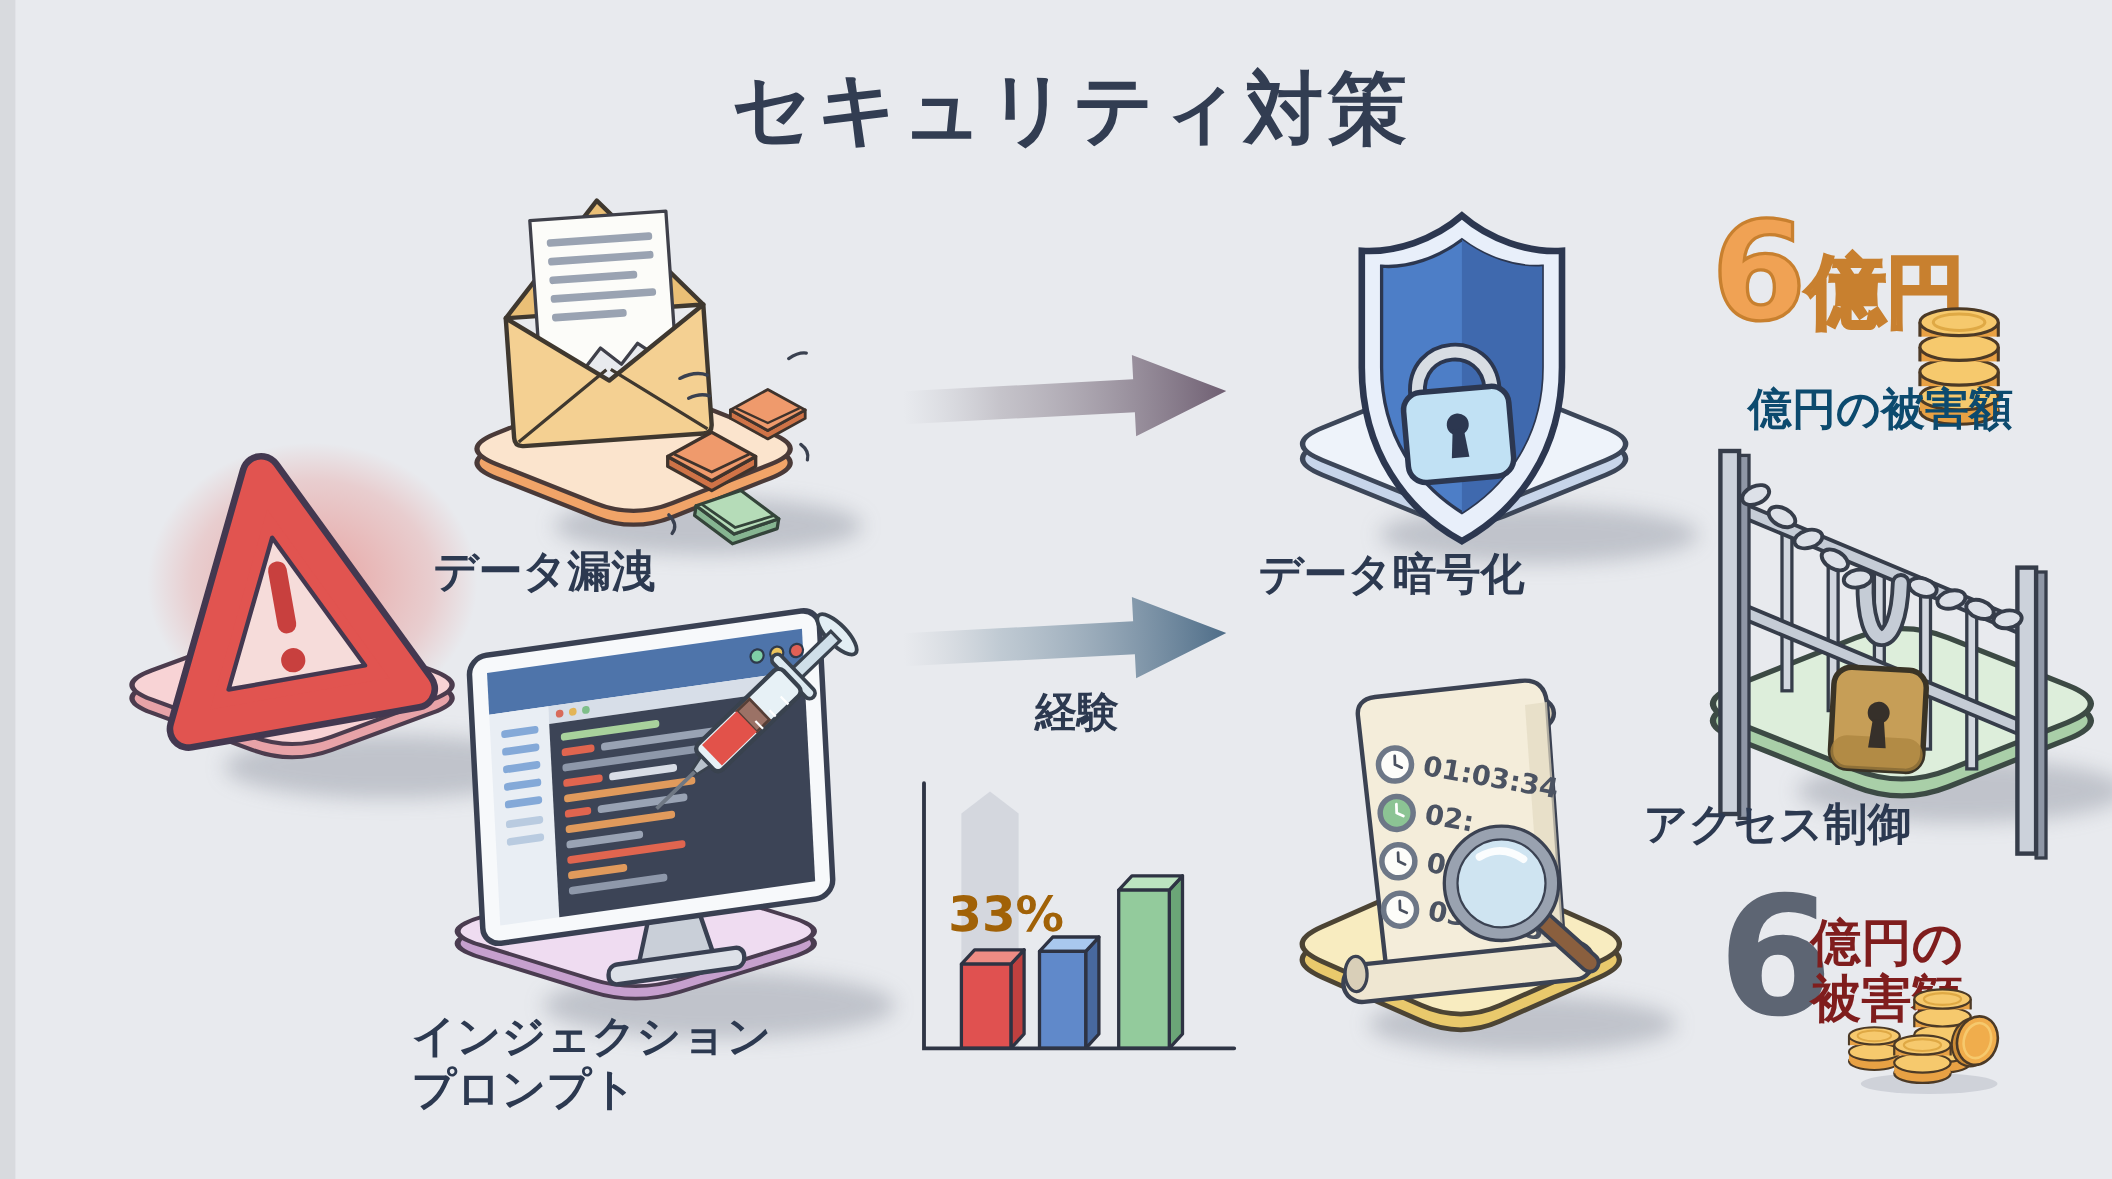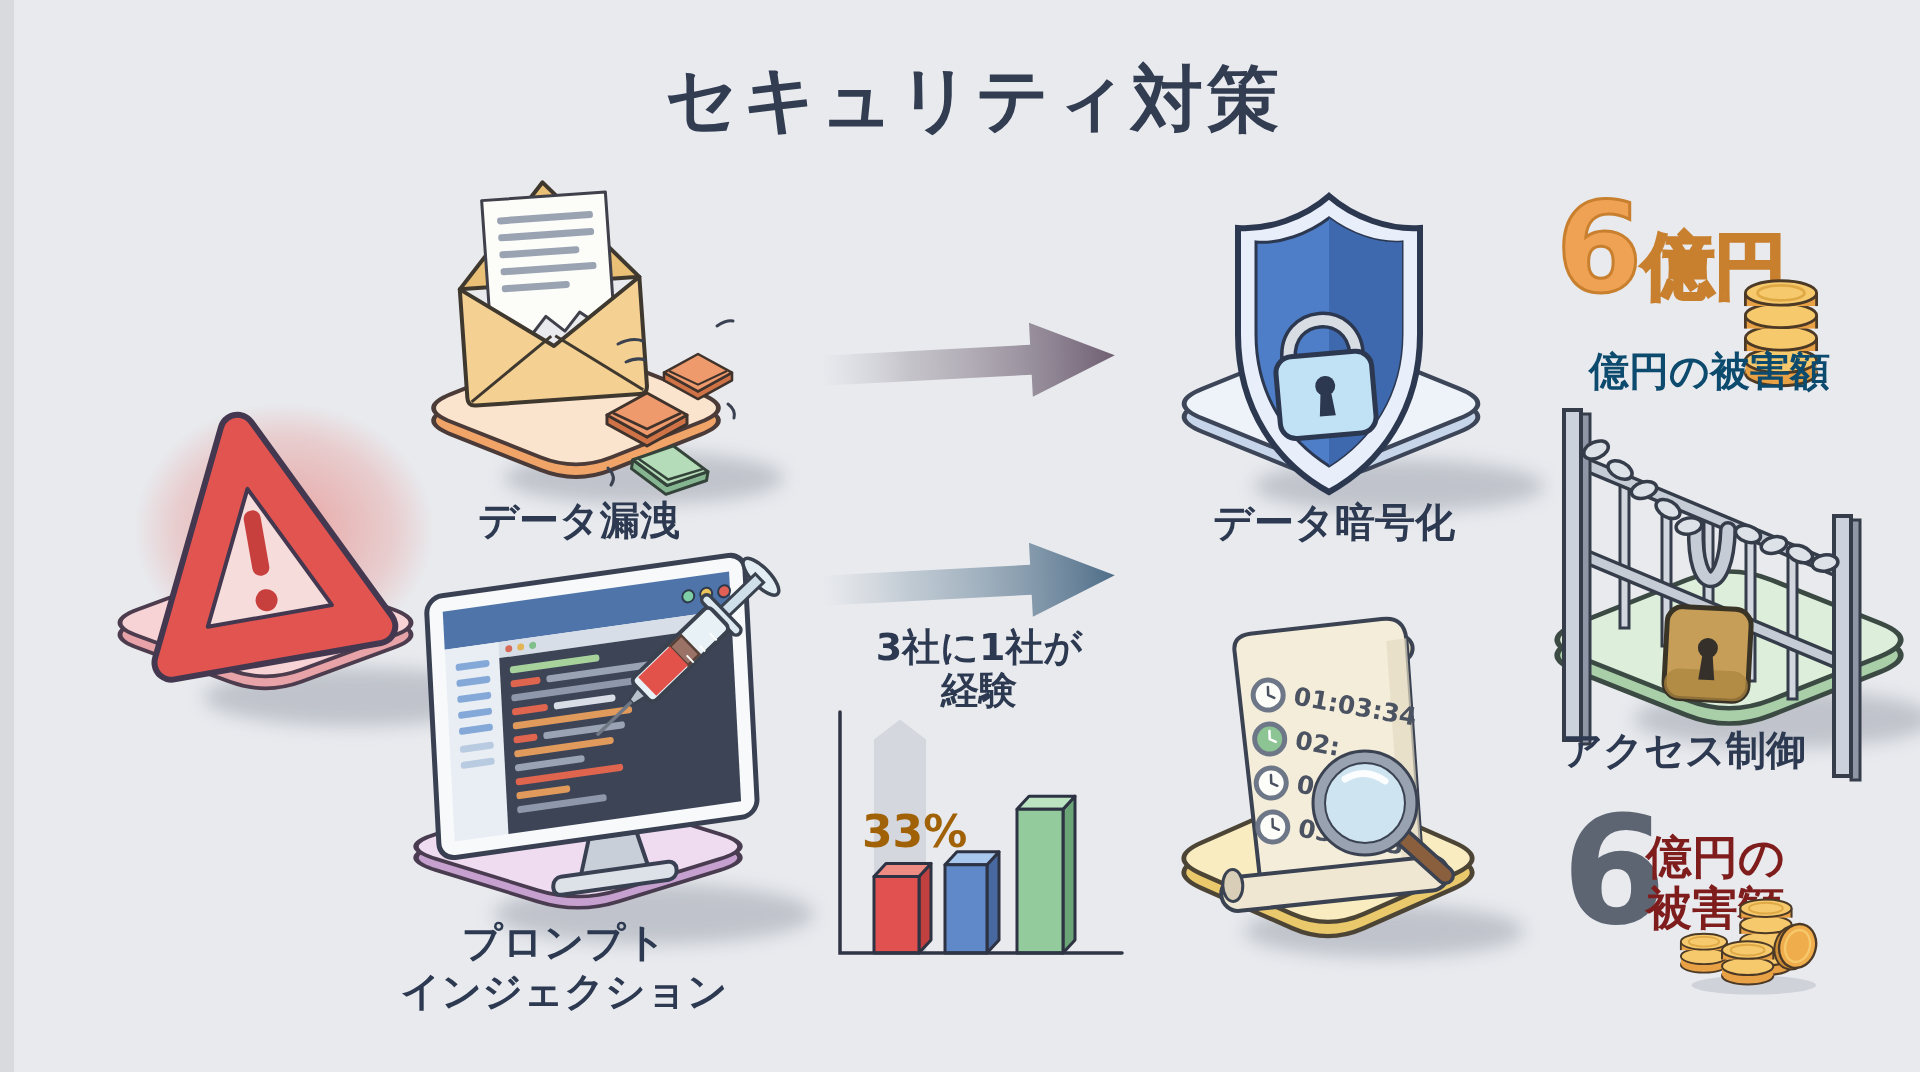--- a/index.html
+++ b/index.html
@@ -1,21 +1,21 @@
 <!DOCTYPE html>
 <html><head>
 <meta charset="utf-8">
 <style>
   html,body{margin:0;padding:0;background:#d8dade;}
   .stage{position:relative;width:1920px;height:1072px;background:#e8eaee;overflow:hidden;
          font-family:"DejaVu Sans","Liberation Sans",sans-serif;color:#2d3a50;margin-left:14px;}
   .abs{position:absolute;}
   .title{position:absolute;left:0;top:52px;width:1920px;text-align:center;
          font-size:72px;font-weight:800;color:#323d52;letter-spacing:4px;}
-  .lbl{position:absolute;text-align:center;font-size:40px;font-weight:700;color:#2c3950;line-height:1.22;}
+  .lbl{position:absolute;font-size:40px;font-weight:700;color:#2c3950;line-height:1.22;}
   .platform{position:absolute;overflow:visible;}
   .pshadow{position:absolute;border-radius:50%;background:rgba(100,106,124,.30);filter:blur(9px);}
   .glow{position:absolute;border-radius:50%;
         background:radial-gradient(closest-side,rgba(232,76,66,.45),rgba(232,76,66,.18) 55%,rgba(232,76,66,0) 75%);}
   svg{overflow:visible;}
   .illus{position:absolute;}
   .chart-title{position:absolute;text-align:center;font-size:38px;font-weight:800;color:#2c3950;line-height:1.12;}
   .pct{position:absolute;font-size:44px;font-weight:800;color:#a16207;}
   .amount{position:absolute;font-weight:800;color:#f0a254;-webkit-text-stroke:3px #c8802f;white-space:nowrap;}
   .amount .n6{font-size:124px;line-height:1;}
@@ -163,33 +163,32 @@
       <g stroke="#ffffff" stroke-width="2">
           <line x1="15" y1="8" x2="5" y2="8"></line>
           <line x1="15" y1="24" x2="7" y2="24"></line>
           <line x1="15" y1="40" x2="5" y2="40"></line>
         </g>
       <polygon points="-6,98 6,98 3,112 -3,112" fill="#b8c2cc" stroke="#39424e" stroke-width="2.5"></polygon>
       <line x1="0" y1="112" x2="0" y2="160" stroke="#6f7884" stroke-width="3.5"></line>
     </g>
   </svg>
   <div class="lbl" style="left:360px;top:918px;width:380px">
+    <div>インジェクション</div>
     <div>プロンプト</div>
-    <div>インジェクション</div>
   </div>
 
   <svg class="illus" style="left:805px;top:320px;transform:rotate(-3deg)" width="300" height="86" viewBox="0 0 300 86">
     <polygon points="2,28 212,28 212,6 296,43 212,80 212,58 2,58" fill="url(#arrGrad1)"></polygon>
   </svg>
   <svg class="illus" style="left:805px;top:540px;transform:rotate(-3deg)" width="300" height="86" viewBox="0 0 300 86">
     <polygon points="2,28 212,28 212,6 296,43 212,80 212,58 2,58" fill="url(#arrGrad2)"></polygon>
   </svg>
 
   <div class="chart-title" style="left:795px;top:626px;width:340px">
-    <div>3社に1社が</div>
     <div>経験</div>
   </div>
   <svg id="chart-svg" class="illus" style="left:810px;top:708px" width="300" height="260" viewBox="0 0 300 260">
     <g id="ghost-layer">
         <polygon points="50,245 50,31.560000000000002 76,11.560000000000002 102,31.560000000000002 102,245" fill="#c3c7d1" opacity="0.55"></polygon>
       </g>
     <g id="bars-layer">
         <g>
           <polygon points="95,168.44 107,155.44 107,232 95,245" fill="#bf403f" stroke="#2e3343" stroke-width="3" stroke-linejoin="round"></polygon>
           <polygon points="50,168.44 62,155.44 107,155.44 95,168.44" fill="#ee8c84" stroke="#2e3343" stroke-width="3" stroke-linejoin="round"></polygon>

